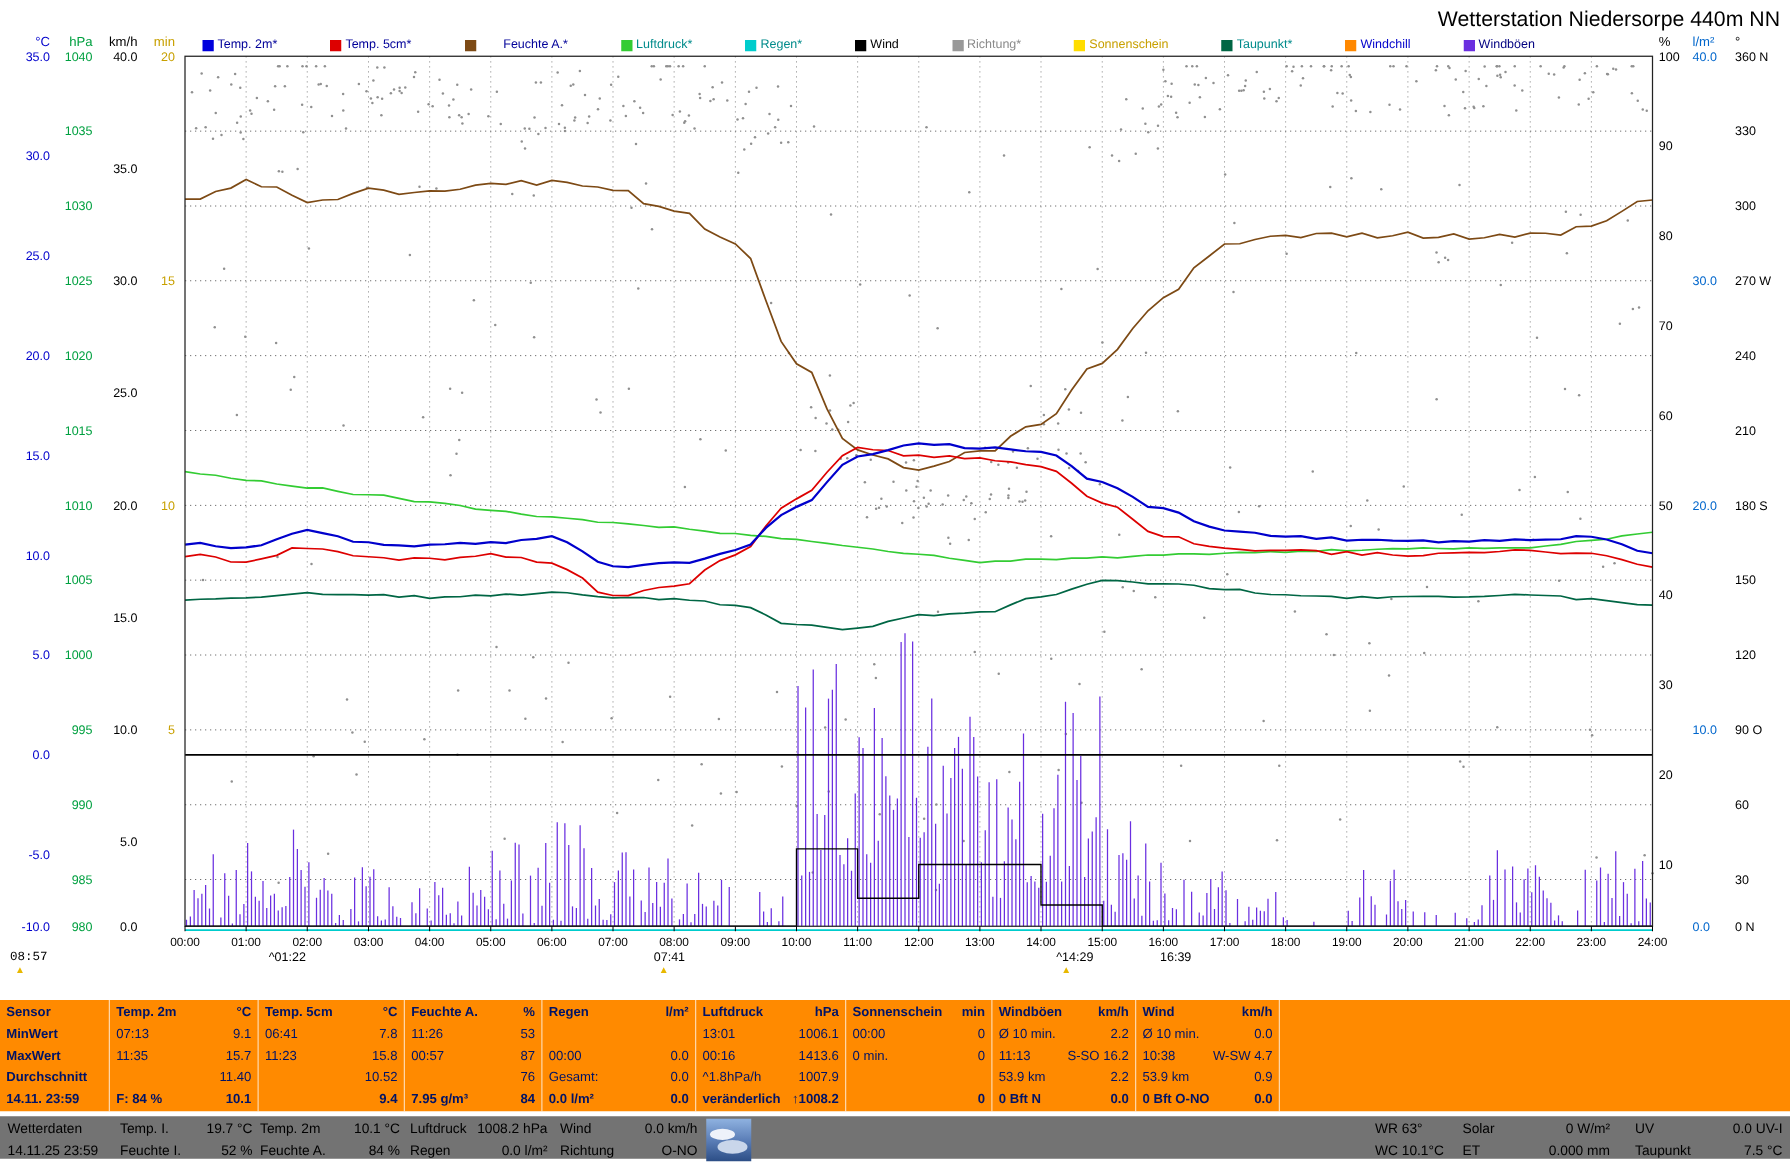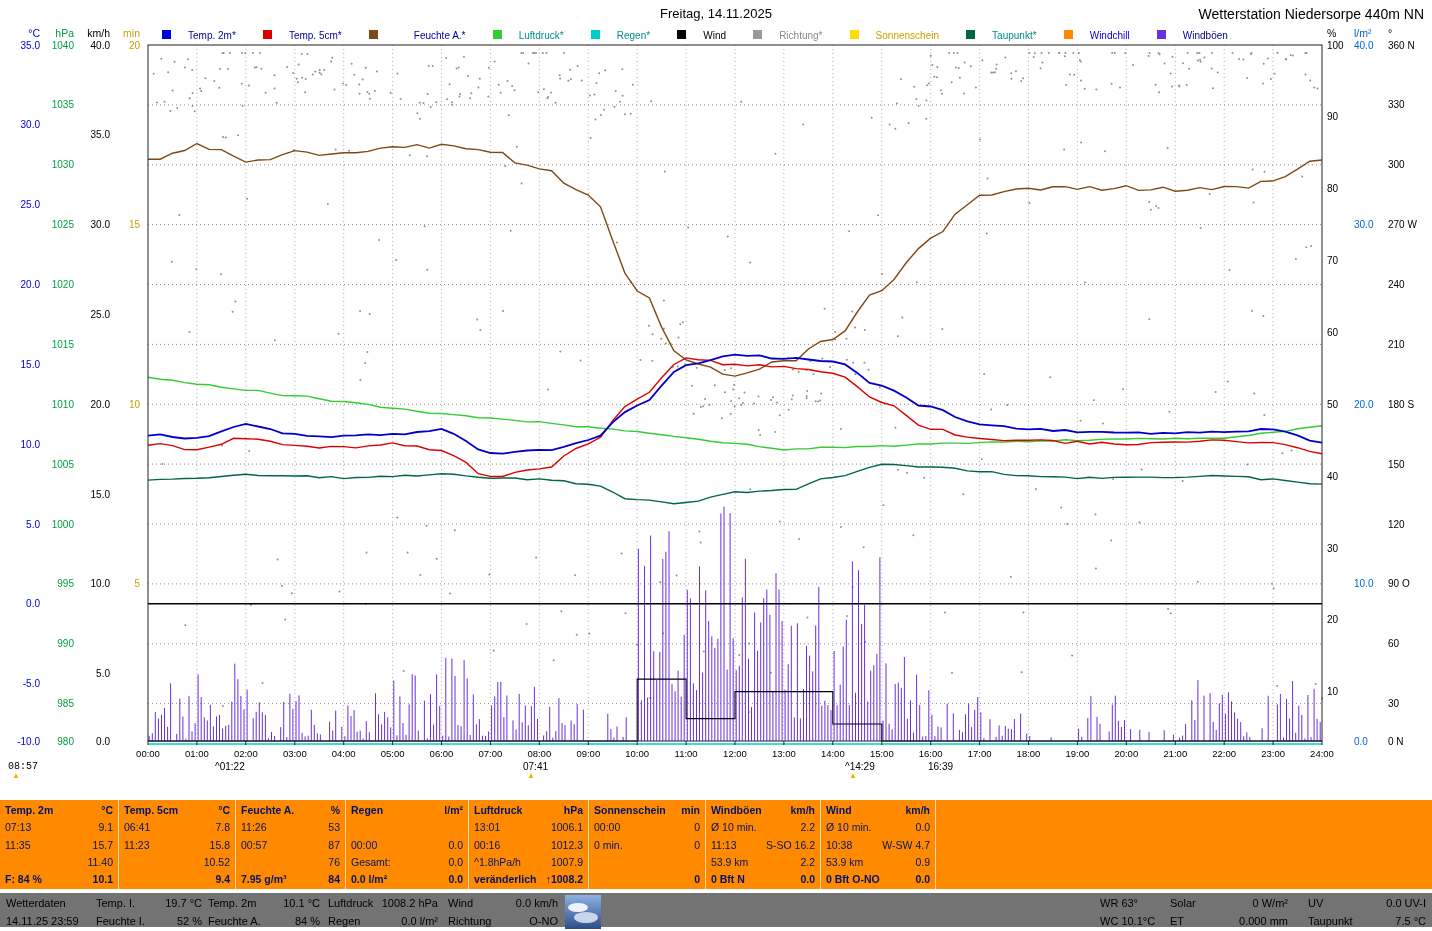--- a/index.html
+++ b/index.html
@@ -1,21 +1,21 @@
 <!DOCTYPE html>
 <html><head>
 <meta charset="utf-8">
 <style>
   *{margin:0;padding:0;box-sizing:border-box}
   body{background:#fff;font-family:"Liberation Sans",sans-serif}
   #app{position:relative;width:1432px;height:931px;background:#fff;overflow:hidden}
   .hdr-title{position:absolute;top:6px;left:0;width:100%;text-align:center;font-size:13px;color:#000}
-  .hdr-station{position:absolute;top:6px;right:8px;font-size:14px;color:#000}
+  .hdr-station{position:absolute;top:6px;right:8px;font-size:17px;color:#000}
   #legend{position:absolute;top:30px;left:162px;width:1066px;display:flex;justify-content:space-between;align-items:center}
-  .lg-item{display:flex;align-items:flex-start;gap:17px;white-space:nowrap;font-size:10px}
+  .lg-item{display:flex;align-items:flex-end;gap:3px;white-space:nowrap;font-size:10px}
   .lg-box{display:inline-block;width:9px;height:9px}
   #chart-svg{position:absolute;left:0;top:0}
   #chart-svg text{font-family:"Liberation Sans",sans-serif}
   #annotations{position:absolute;left:0;top:761px;width:1432px;height:24px}
   .annot{position:absolute;top:0;font-size:10px;color:#000;white-space:nowrap}
   .annot-flag{position:absolute;top:10px;font-size:8px;color:#e8b800}
   #wx-table{position:absolute;left:0;top:800px;width:1432px;height:89px;background:#ff8a00;display:flex;font-size:10.5px;color:#001366}
   .wt-col{display:flex;flex-direction:column;border-right:1px solid rgba(255,255,255,.65);padding:1px 0}
   .wt-fill{flex:1}
   .wt-row{flex:1;display:flex;justify-content:space-between;align-items:center;padding:0 5px;white-space:nowrap;overflow:hidden}
@@ -25,21 +25,20 @@
   .sb-line{height:18px;display:flex;justify-content:space-between;align-items:center;white-space:nowrap}
   .wx-icon{position:absolute;left:565px;top:2px;width:36px;height:34px;background:linear-gradient(to bottom,#8fb2e0 0%,#5c7fb8 50%,#2c4e86 100%);overflow:hidden}
   .cloud{position:absolute;border-radius:50%}
   .c1{width:20px;height:9px;left:3px;top:8px;background:#eef2fa}
   .c2{width:24px;height:11px;left:9px;top:17px;background:#c9d6ea}
 </style>
 </head>
 <body>
 
 <div id="app">
-  <div class="hdr-title">Freitag, 14.11.2025</div>
   <div class="hdr-station">Wetterstation Niedersorpe 440m NN</div>
   <div id="legend">
       <div class="lg-item">
         <span class="lg-box" style="background: rgb(0, 0, 221);"></span>
         <span style="color: rgb(0, 0, 153);">Temp. 2m*</span>
       </div>
       <div class="lg-item">
         <span class="lg-box" style="background: rgb(221, 0, 0);"></span>
         <span style="color: rgb(0, 0, 153);">Temp. 5cm*</span>
       </div>
@@ -1122,20 +1121,38 @@
       <span class="annot" style="left: 8px; font-family: Liberation Mono, monospace;">08:57</span>
       <span class="annot-flag" style="left: 12px;">▲</span>
       <span class="annot" style="left: 215px;">^01:22</span>
       <span class="annot" style="left: 523px;">07:41</span>
       <span class="annot-flag" style="left: 527px;">▲</span>
       <span class="annot" style="left: 845px;">^14:29</span>
       <span class="annot-flag" style="left: 849px;">▲</span>
       <span class="annot" style="left: 928px;">16:39</span>
     </div>
   <div id="wx-table">
+      <div class="wt-col first" style="width: 88px;">
+        <div class="wt-row wt-hdr">
+          <span>Sensor</span>
+          <span></span>
+        </div>
+        <div class="wt-row">
+          <span>MinWert</span>
+        </div>
+        <div class="wt-row">
+          <span>MaxWert</span>
+        </div>
+        <div class="wt-row">
+          <span>Durchschnitt</span>
+        </div>
+        <div class="wt-row wt-last">
+          <span>14.11. 23:59</span>
+        </div>
+      </div>
       <div class="wt-col" style="width: 119px;">
         <div class="wt-row wt-hdr">
           <span>Temp. 2m</span>
           <span>°C</span>
         </div>
         <div class="wt-row">
           <span>07:13</span>
           <span>9.1</span>
         </div>
         <div class="wt-row">
@@ -1221,21 +1238,21 @@
         <div class="wt-row wt-hdr">
           <span>Luftdruck</span>
           <span>hPa</span>
         </div>
         <div class="wt-row">
           <span>13:01</span>
           <span>1006.1</span>
         </div>
         <div class="wt-row">
           <span>00:16</span>
-          <span>1012.3</span>
+          <span>1413.6</span>
         </div>
         <div class="wt-row">
           <span>^1.8hPa/h</span>
           <span>1007.9</span>
         </div>
         <div class="wt-row wt-last">
           <span>veränderlich</span>
           <span>↑1008.2</span>
         </div>
       </div>

